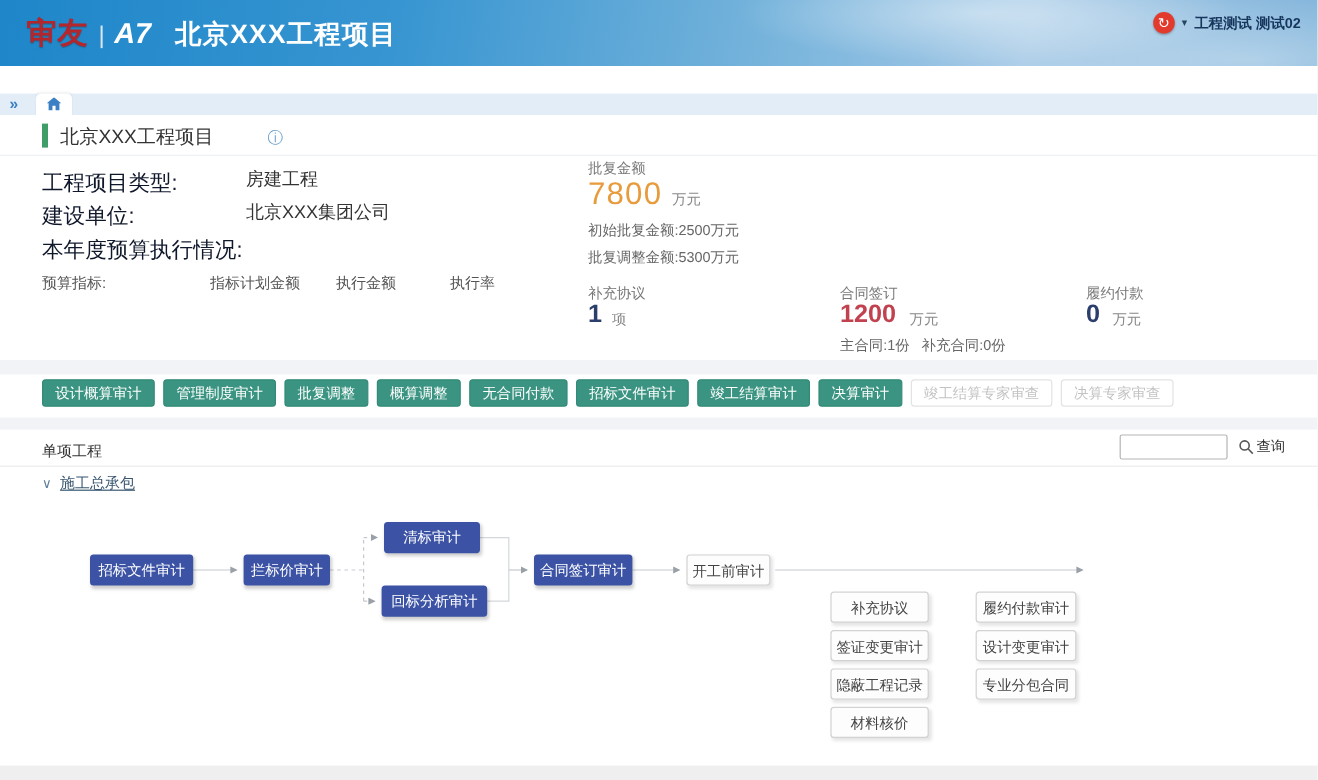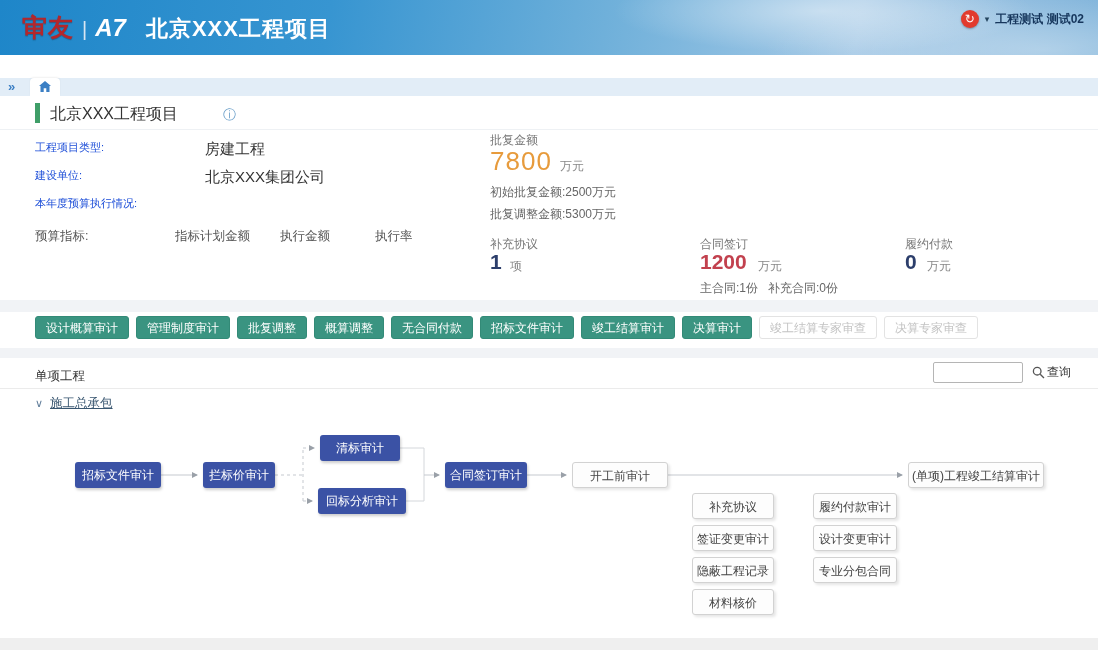--- a/index.html
+++ b/index.html
@@ -42,21 +42,21 @@
   .home-tab svg { margin-top:3px; }
 
   
   .content { position:absolute; top:96px; left:0; width:1098px; height:542px; background:#fff; }
 
   .title-row { position:absolute; top:0; left:0; width:1098px; height:34px; border-bottom:1px solid #eef1f4; }
   .title-bar { position:absolute; left:35px; top:7px; width:5px; height:20px; background:#3f9e68; }
   .page-title { position:absolute; left:50px; top:8px; font-size:16px; color:#333; }
   .info-icon { position:absolute; top:10px; font-size:13px; color:#6b9fc9; margin-left:8px; }
 
-  .field-label { position:absolute; left:35px; font-size:11px; color:#1d4ed8; }
+  .field-label { position:absolute; left:35px; font-size:18px; color:#0f172a; }
   .field-value { position:absolute; left:205px; font-size:15px; color:#333; }
   .budget-col { position:absolute; font-size:12.5px; color:#555; }
 
   .stat-label { font-size:12px; color:#777; }
   .big-num { font-size:26px; color:#e79b3c; letter-spacing:1px; }
   .unit { font-size:12px; color:#888; margin-left:5px; }
   .sub-line { font-size:12px; color:#666; }
   .mid-num-blue { font-size:21px; font-weight:bold; color:#2c3e6b; }
   .mid-num-red { font-size:21px; font-weight:bold; color:#c2414e; }
   .abs { position:absolute; }
@@ -210,22 +210,21 @@
         <path d="M424 60 H439" stroke="#c5c9cf" fill="none" marker-end="url(#arr)"></path>
         <path d="M527 60 H566" stroke="#c5c9cf" fill="none" marker-end="url(#arr)"></path>
         <path d="M646 60 H902" stroke="#c5c9cf" fill="none" marker-end="url(#arr)"></path>
       </svg>
 
       <div class="flow-node blue" style="left:75px;top:47px;width:86px;">招标文件审计</div>
       <div class="flow-node blue" style="left:203px;top:47px;width:72px;">拦标价审计</div>
       <div class="flow-node blue" style="left:320px;top:20px;width:80px;">清标审计</div>
       <div class="flow-node blue" style="left:318px;top:73px;width:88px;">回标分析审计</div>
       <div class="flow-node blue" style="left:445px;top:47px;width:82px;">合同签订审计</div>
-      <div class="flow-node white" style="left:572px;top:47px;width:96px;">开工前审计</div>
-      <div class="flow-node white" style="left:908px;top:47px;width:136px;">(单项)工程竣工结算审计</div>
+      <div class="flow-node white" style="left:572px;top:47px;width:70px;">开工前审计</div>
       <div class="flow-node white" style="left:692px;top:78px;width:82px;">补充协议</div>
       <div class="flow-node white" style="left:813px;top:78px;width:84px;">履约付款审计</div>
       <div class="flow-node white" style="left:692px;top:110px;width:82px;">签证变更审计</div>
       <div class="flow-node white" style="left:813px;top:110px;width:84px;">设计变更审计</div>
       <div class="flow-node white" style="left:692px;top:142px;width:82px;">隐蔽工程记录</div>
       <div class="flow-node white" style="left:813px;top:142px;width:84px;">专业分包合同</div>
       <div class="flow-node white" style="left:692px;top:174px;width:82px;">材料核价</div>
     </div>
 
   </div>

